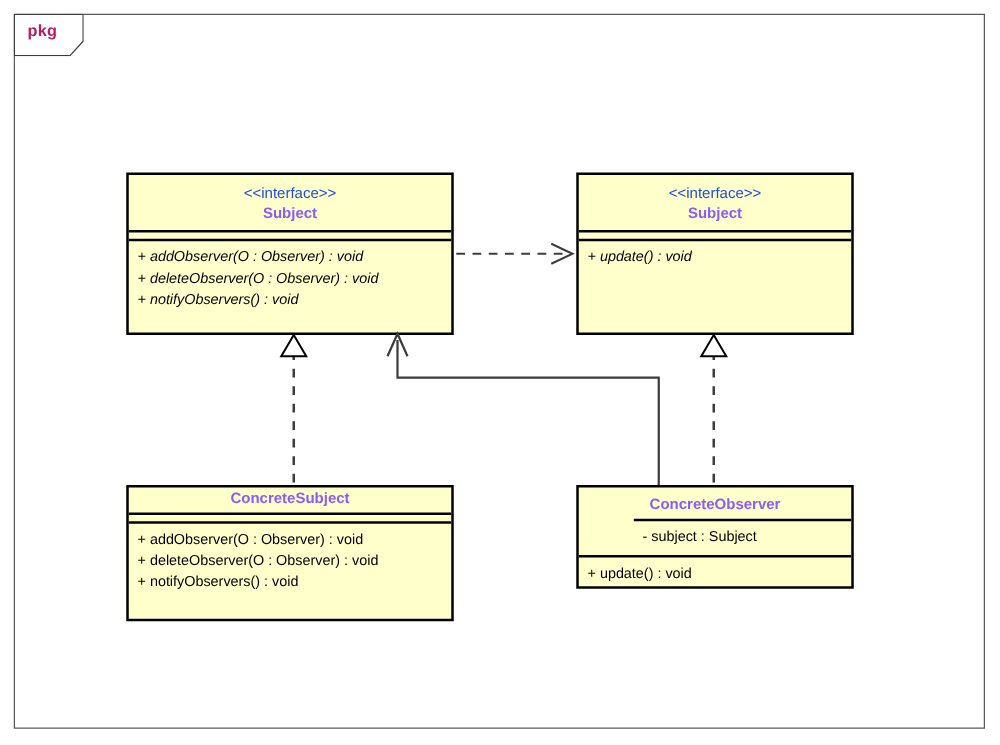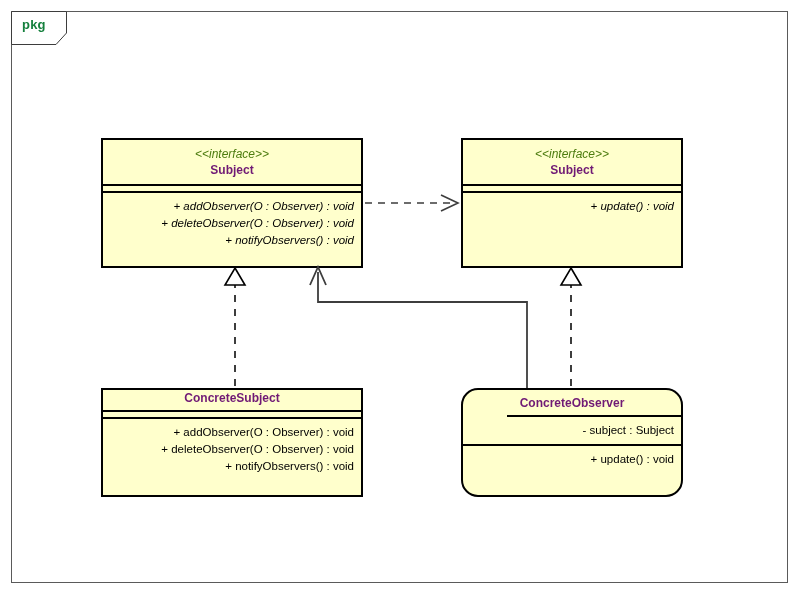--- a/index.html
+++ b/index.html
@@ -39,21 +39,21 @@
     top: 11px;
     width: 56px;
     height: 34px;
   }
   .pkg-tab-label {
     position: absolute;
     left: 22px;
     top: 17px;
     font-size: 13px;
     font-weight: bold;
-    color: #15803d;
+    color: #be185d;
     letter-spacing: 0.2px;
     text-align: right;
   }
 
   
   .uml-class {
     position: absolute;
     background: #ffffcc;
     border: 2px solid #000000;
     box-sizing: border-box;
@@ -65,33 +65,31 @@
   .uml-compartment + .uml-compartment {
     border-top: 2px solid #000000;
   }
   .uml-header {
     text-align: center;
     padding-top: 7px;
     padding-bottom: 6px;
   }
   .uml-stereotype {
     font-size: 12px;
-    color: #4d7c0f;
+    color: #1d4ed8;
     line-height: 15px;
-    font-style: italic;
   }
   .uml-name {
     font-size: 12px;
     font-weight: bold;
-    color: #701a75;
+    color: #8b5cf6;
     line-height: 16px;
   }
   .uml-members {
     padding: 5px 7px 6px 7px;
-    text-align: right;
   }
   .uml-member {
     font-size: 11.5px;
     color: #000000;
     line-height: 17px;
     white-space: nowrap;
   }
   .uml-member.italic {
     font-style: italic;
   }
@@ -149,21 +147,21 @@
       <div class="uml-name">ConcreteSubject</div>
     </div>
     <div class="uml-compartment uml-empty"></div>
     <div class="uml-compartment uml-members">
       <div class="uml-member">+ addObserver(O : Observer) : void</div>
       <div class="uml-member">+ deleteObserver(O : Observer) : void</div>
       <div class="uml-member">+ notifyObservers() : void</div>
     </div>
   </div>
 
-  <div class="uml-class" style="left:461px; top:388px; width:222px; height:109px;border-radius:17px;">
+  <div class="uml-class" style="left:461px; top:388px; width:222px; height:83px;">
     <div class="uml-compartment uml-header" style="padding-top:5px; padding-bottom:4px;">
       <div class="uml-name">ConcreteObserver</div>
     </div>
     <div class="uml-compartment uml-members" style="padding-top:5px; padding-bottom:5px;margin-left:44px;">
       <div class="uml-member">- subject : Subject</div>
     </div>
     <div class="uml-compartment uml-members">
       <div class="uml-member">+ update() : void</div>
     </div>
   </div>

